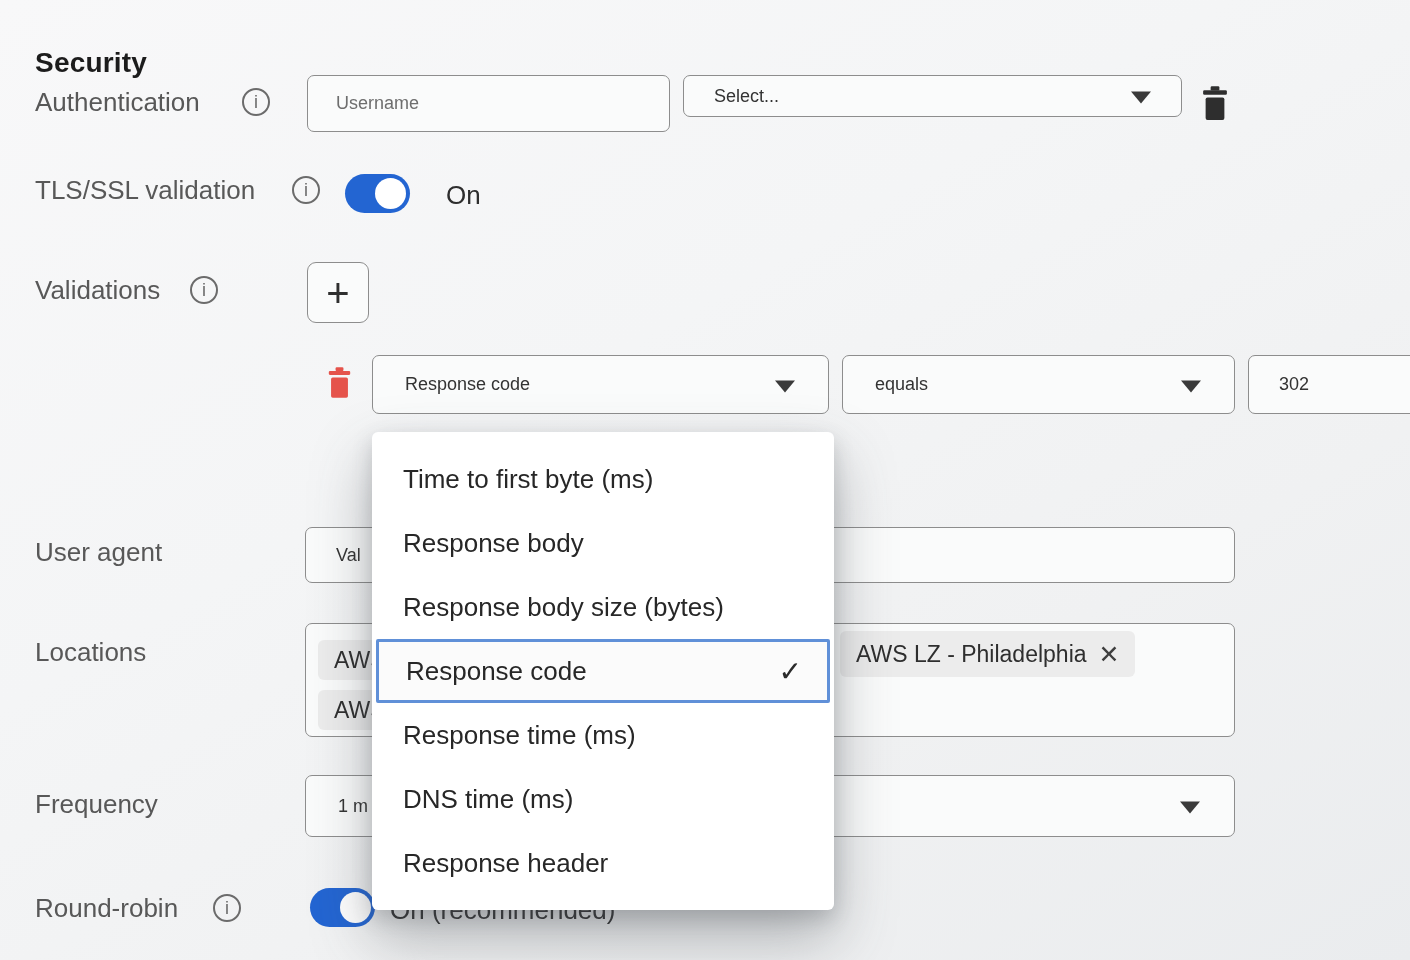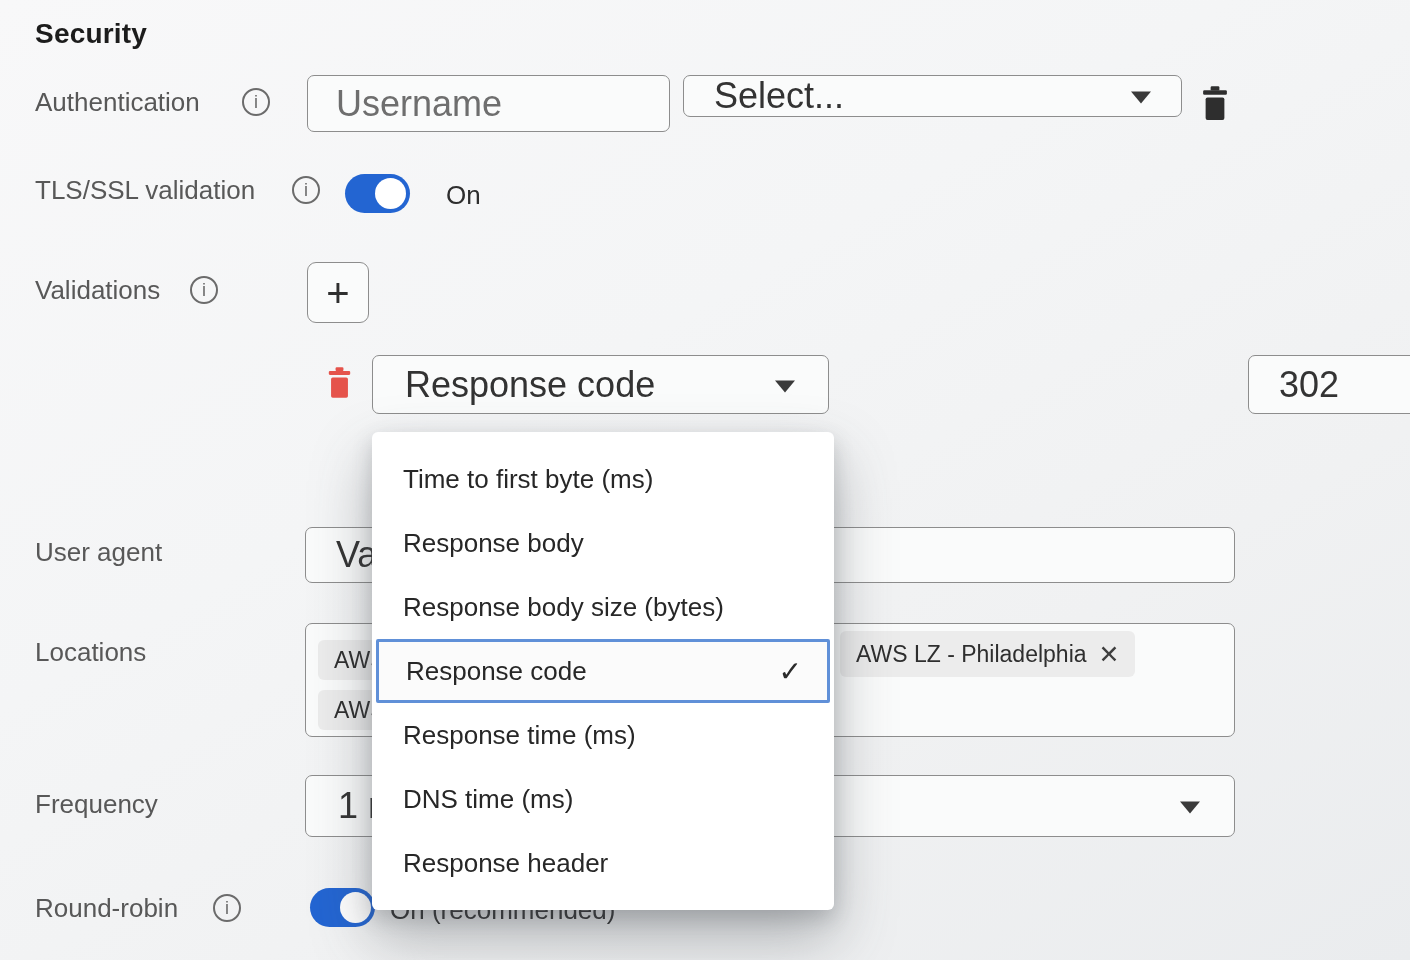--- a/index.html
+++ b/index.html
@@ -8,34 +8,34 @@
     font-family:"Liberation Sans", sans-serif;
     color:#2b2b2b;
     overflow:hidden;
   }
   .page{
     position:relative; width:1410px; height:960px; overflow:hidden;
     background:linear-gradient(150deg,#f8f8f9 0%,#f4f5f6 40%,#f0f1f2 70%,#eaecee 100%);
   }
   .heading{
     position:absolute; left:35px;
-    font-size:28px; font-weight:700; color:#1c1c1c; letter-spacing:.2px;
+    font-size:28px; font-weight:700; color:#1c1c1c; letter-spacing:.2px;margin-top:29px;
   }
   .row-label{
     position:absolute; left:35px;
     font-size:26px; color:#585858;
   }
   .info-icon{
     position:absolute; width:28px; height:28px; border:2px solid #6b6b6b;
     border-radius:50%; color:#6b6b6b; display:flex; align-items:center; justify-content:center;
     font-size:18px; font-weight:500; font-style:normal;
   }
   .field{
     position:absolute; background:#fafbfb; border:1.5px solid #8d8d8d; border-radius:7px;
-    display:flex; align-items:center; font-size:36px; color:#2e2e2e;
+    display:flex; align-items:center; font-size:18px; color:#2e2e2e;
   }
   .field .ph{ color:#6e6e6e; }
   .field .val{ color:#333; }
   .caret{
     position:absolute; right:30px; top:50%; transform:translateY(-38%);
     width:0; height:0; border-left:10px solid transparent; border-right:10px solid transparent;
     border-top:12px solid #3a3a3a;
   }
   .toggle{
     position:absolute; width:65px; height:39px; border-radius:20px; background:#2365d2;
@@ -118,20 +118,24 @@
     <svg width="27" height="31" viewBox="0 0 24 27">
       <rect x="8.5" y="0" width="7" height="3.4" rx="1" fill="#e5534b"></rect>
       <rect x="2.5" y="3.2" width="19" height="3.6" rx="1" fill="#e5534b"></rect>
       <rect x="4.5" y="9" width="15" height="18" rx="1.5" fill="#e5534b"></rect>
     </svg>
   </div>
   <div class="field" style="left:372px; top:355px; width:457px; height:59px; padding-left:32px">
     <span class="val">Response code</span>
     <span class="caret" style="right:33px"></span>
   </div>
+  <div class="field" style="left:842px; top:355px; width:393px; height:59px; padding-left:32px">
+    <span class="val">equals</span>
+    <span class="caret" style="right:33px"></span>
+  </div>
   <div class="field" style="left:1248px; top:355px; width:200px; height:59px; padding-left:30px">
     <span class="val">302</span>
   </div>
 
 
   <div class="row-label" style="top:537px">User agent</div>
   <div class="field" style="left:305px; top:527px; width:930px; height:56px; padding-left:30px">
     <span class="val">Val</span>
   </div>
 

